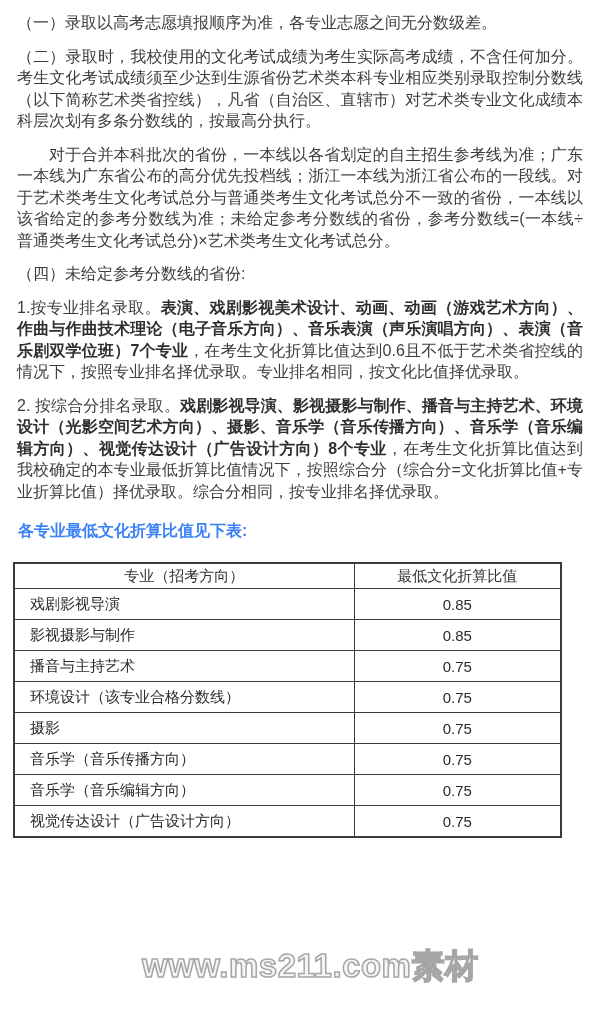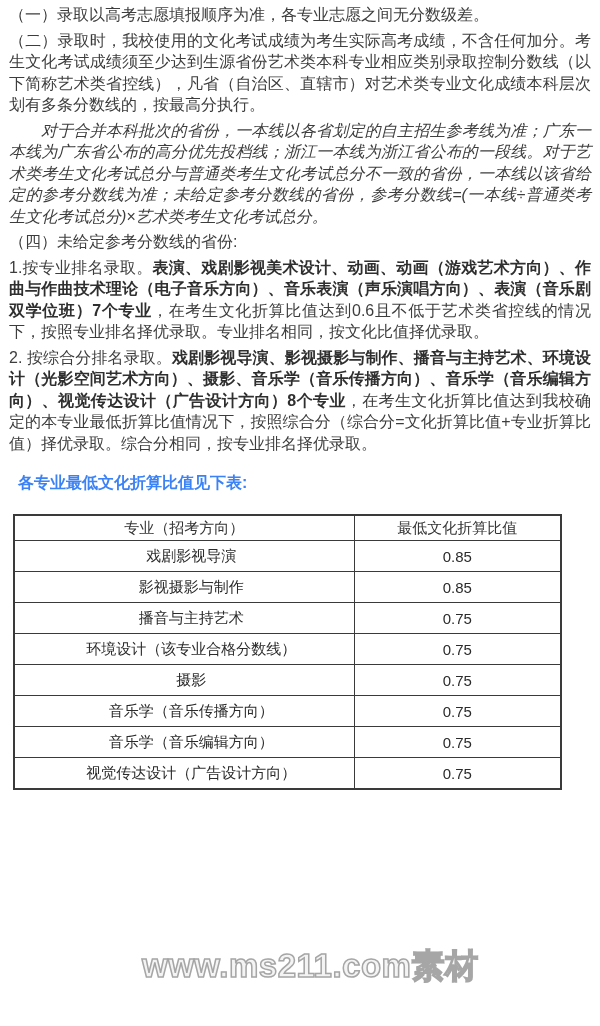--- a/index.html
+++ b/index.html
@@ -6,35 +6,35 @@
   body {
     width:600px; height:1026px;
     background:#ffffff;
     font-family:"Liberation Sans","DejaVu Sans",sans-serif;
     color:#3d3d3d;
     position:relative;
     overflow:hidden;
   }
   .doc { position:absolute; left:5px; top:0; width:590px; }
   p.para {
-    margin:4px;
+    margin:12px;
     font-size:16px;
     line-height:21.5px;
     text-align:justify;
     color:#3d3d3d;
     word-break:break-all;
   }
   .mt-p1 { margin-top:7px; }
   .mt-p2 { margin-top:38px; }
   .mt-p3 { margin-top:42px; }
   .mt-p4 { margin-top:20px; }
   .mt-p5 { margin-top:34px; }
   .mt-m1 { margin-top:21px; }
   .mt-m2 { margin-top:17px; }
-  .indent2 { text-indent:2em;font-style:italic; }
+  .indent2 { text-indent:2em; }
   .bold-majors { font-weight:bold; color:#2f2f2f; }
   .table-heading {
     margin:18px 0 0 13px;
     font-size:16px;
     line-height:22px;
     font-weight:bold;
     color:#3b82f6;
   }
   table.ratio-table {
     border-collapse:collapse;
@@ -46,21 +46,21 @@
     border:2px solid #3a3a3a;
   }
   .ratio-table th, .ratio-table td { border:1px solid #3a3a3a; overflow:hidden; }
   .ratio-table th {
     height:22px;
     font-weight:normal;
     text-align:center;
     color:#333333;
   }
   .ratio-table td { height:28px; }
-  td.major-cell { text-align:center; padding-left:15px; }
+  td.major-cell { text-align:left; padding-left:15px; }
   td.ratio-cell { text-align:center; }
   col.c-major { width:340px; }
   col.c-ratio { width:207px; }
   .watermark {
     position:absolute;
     left:142px; top:944px;
     font-size:33px;
     font-weight:bold;
     letter-spacing:0.5px;
     white-space:nowrap;

